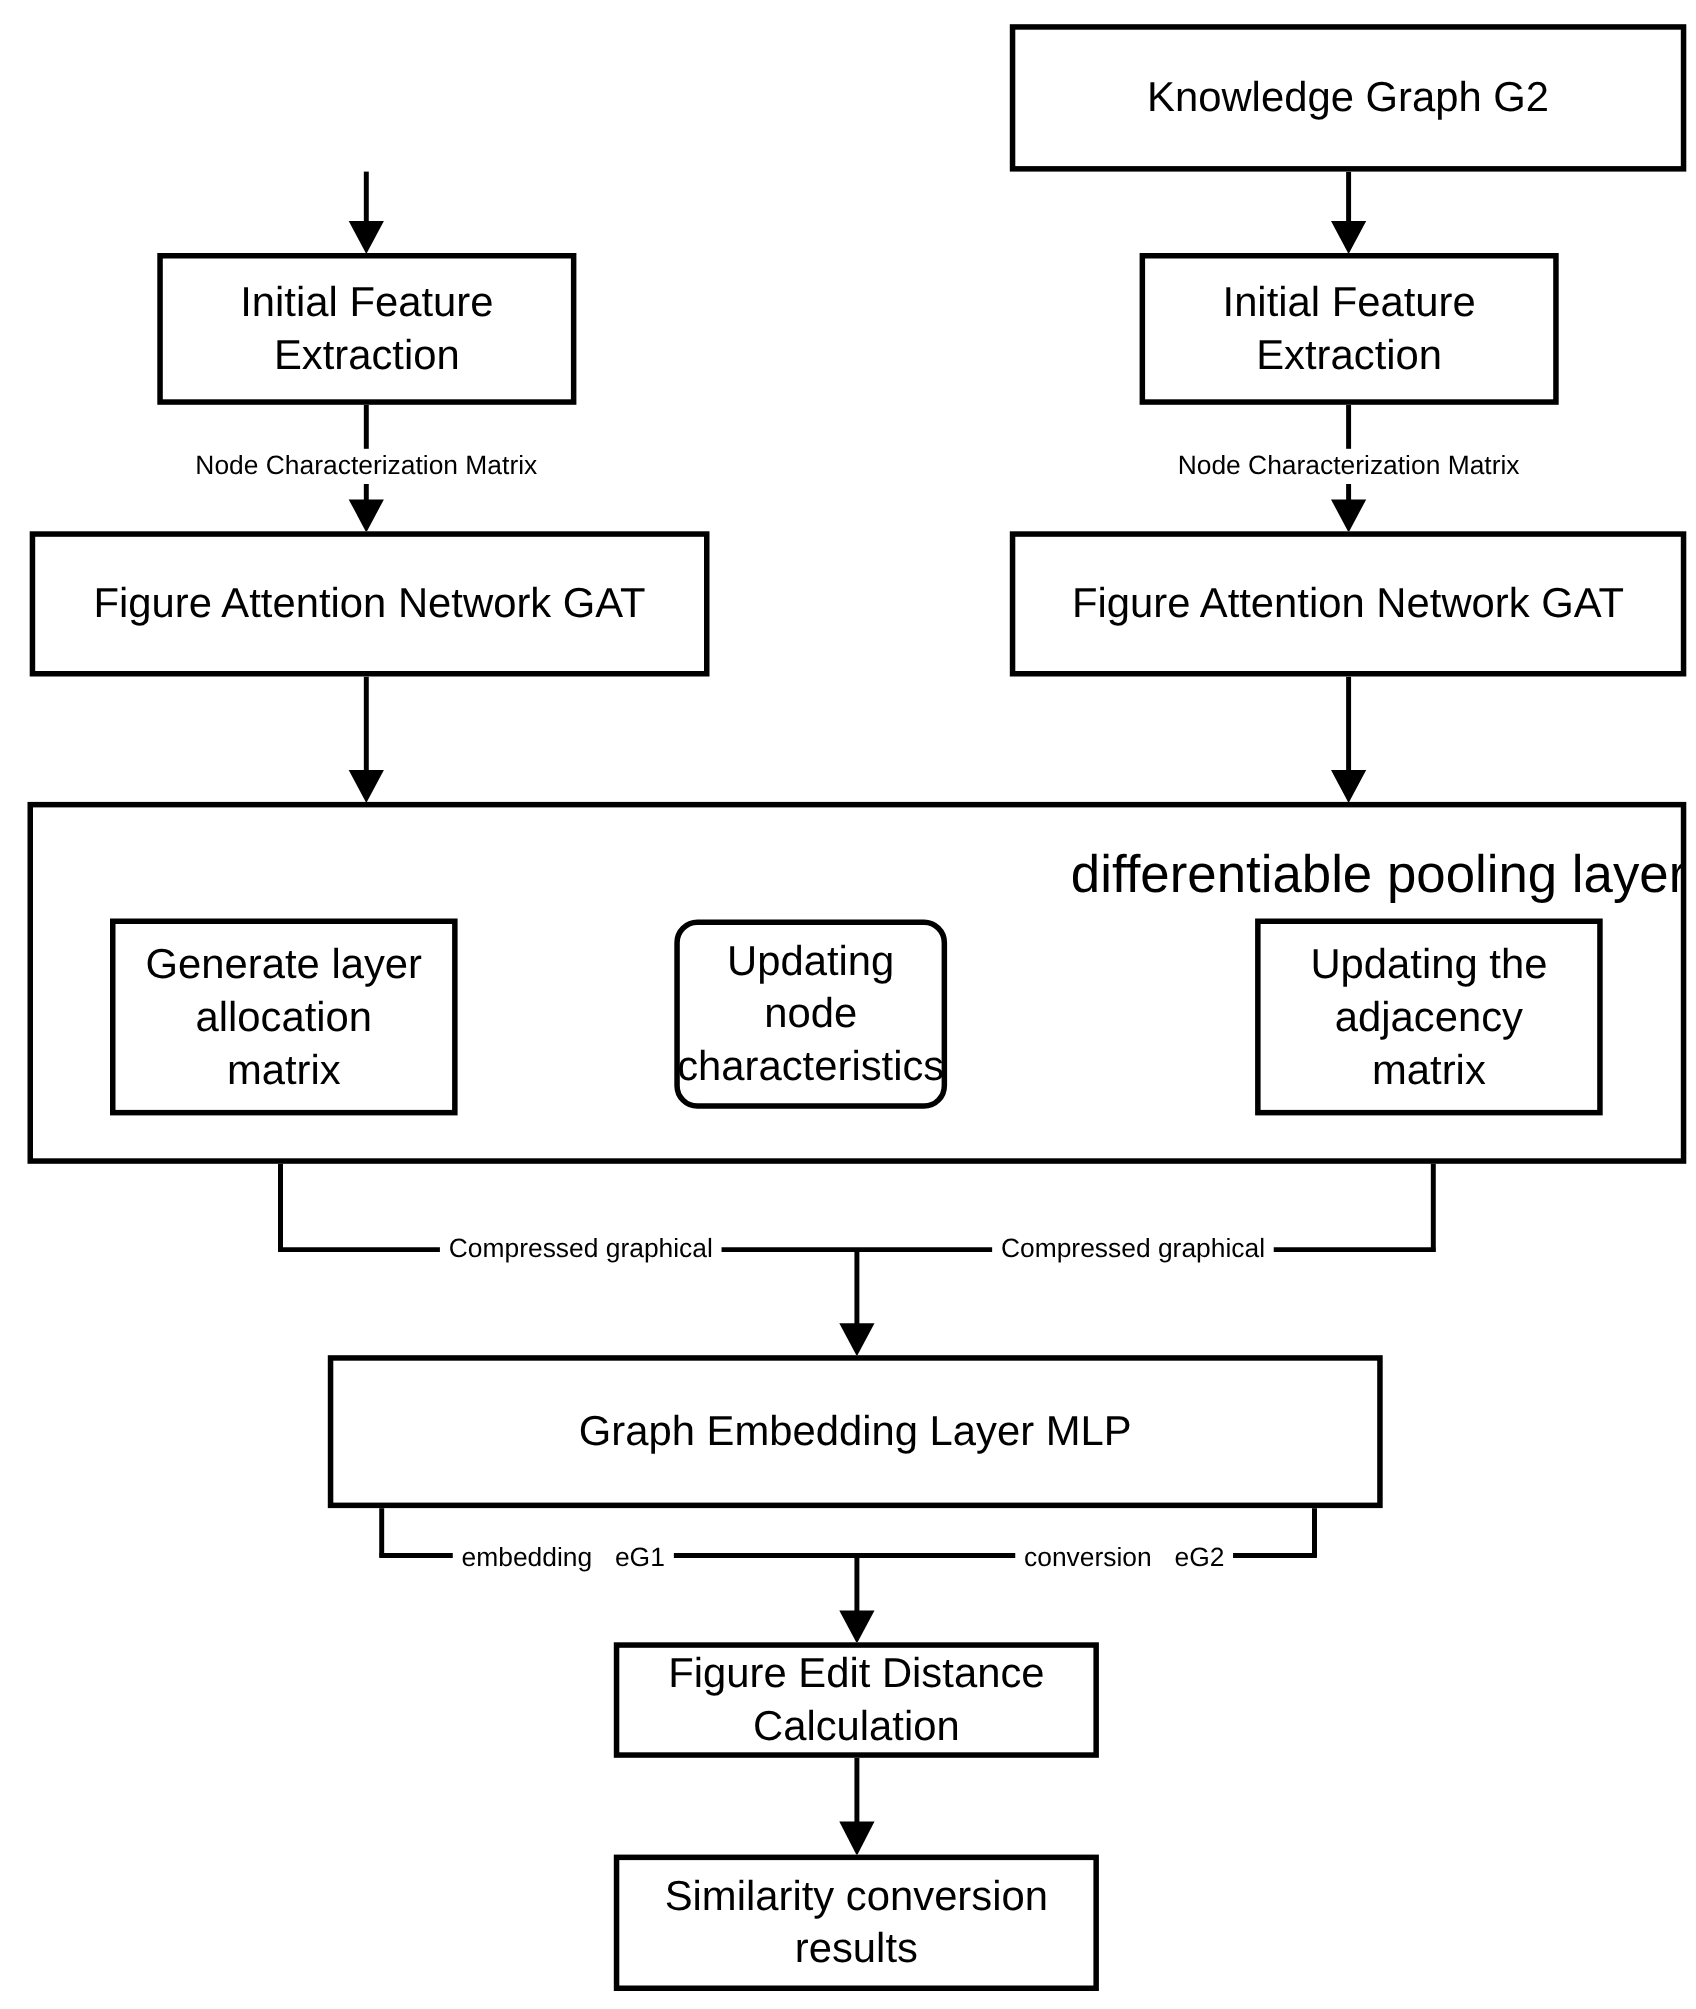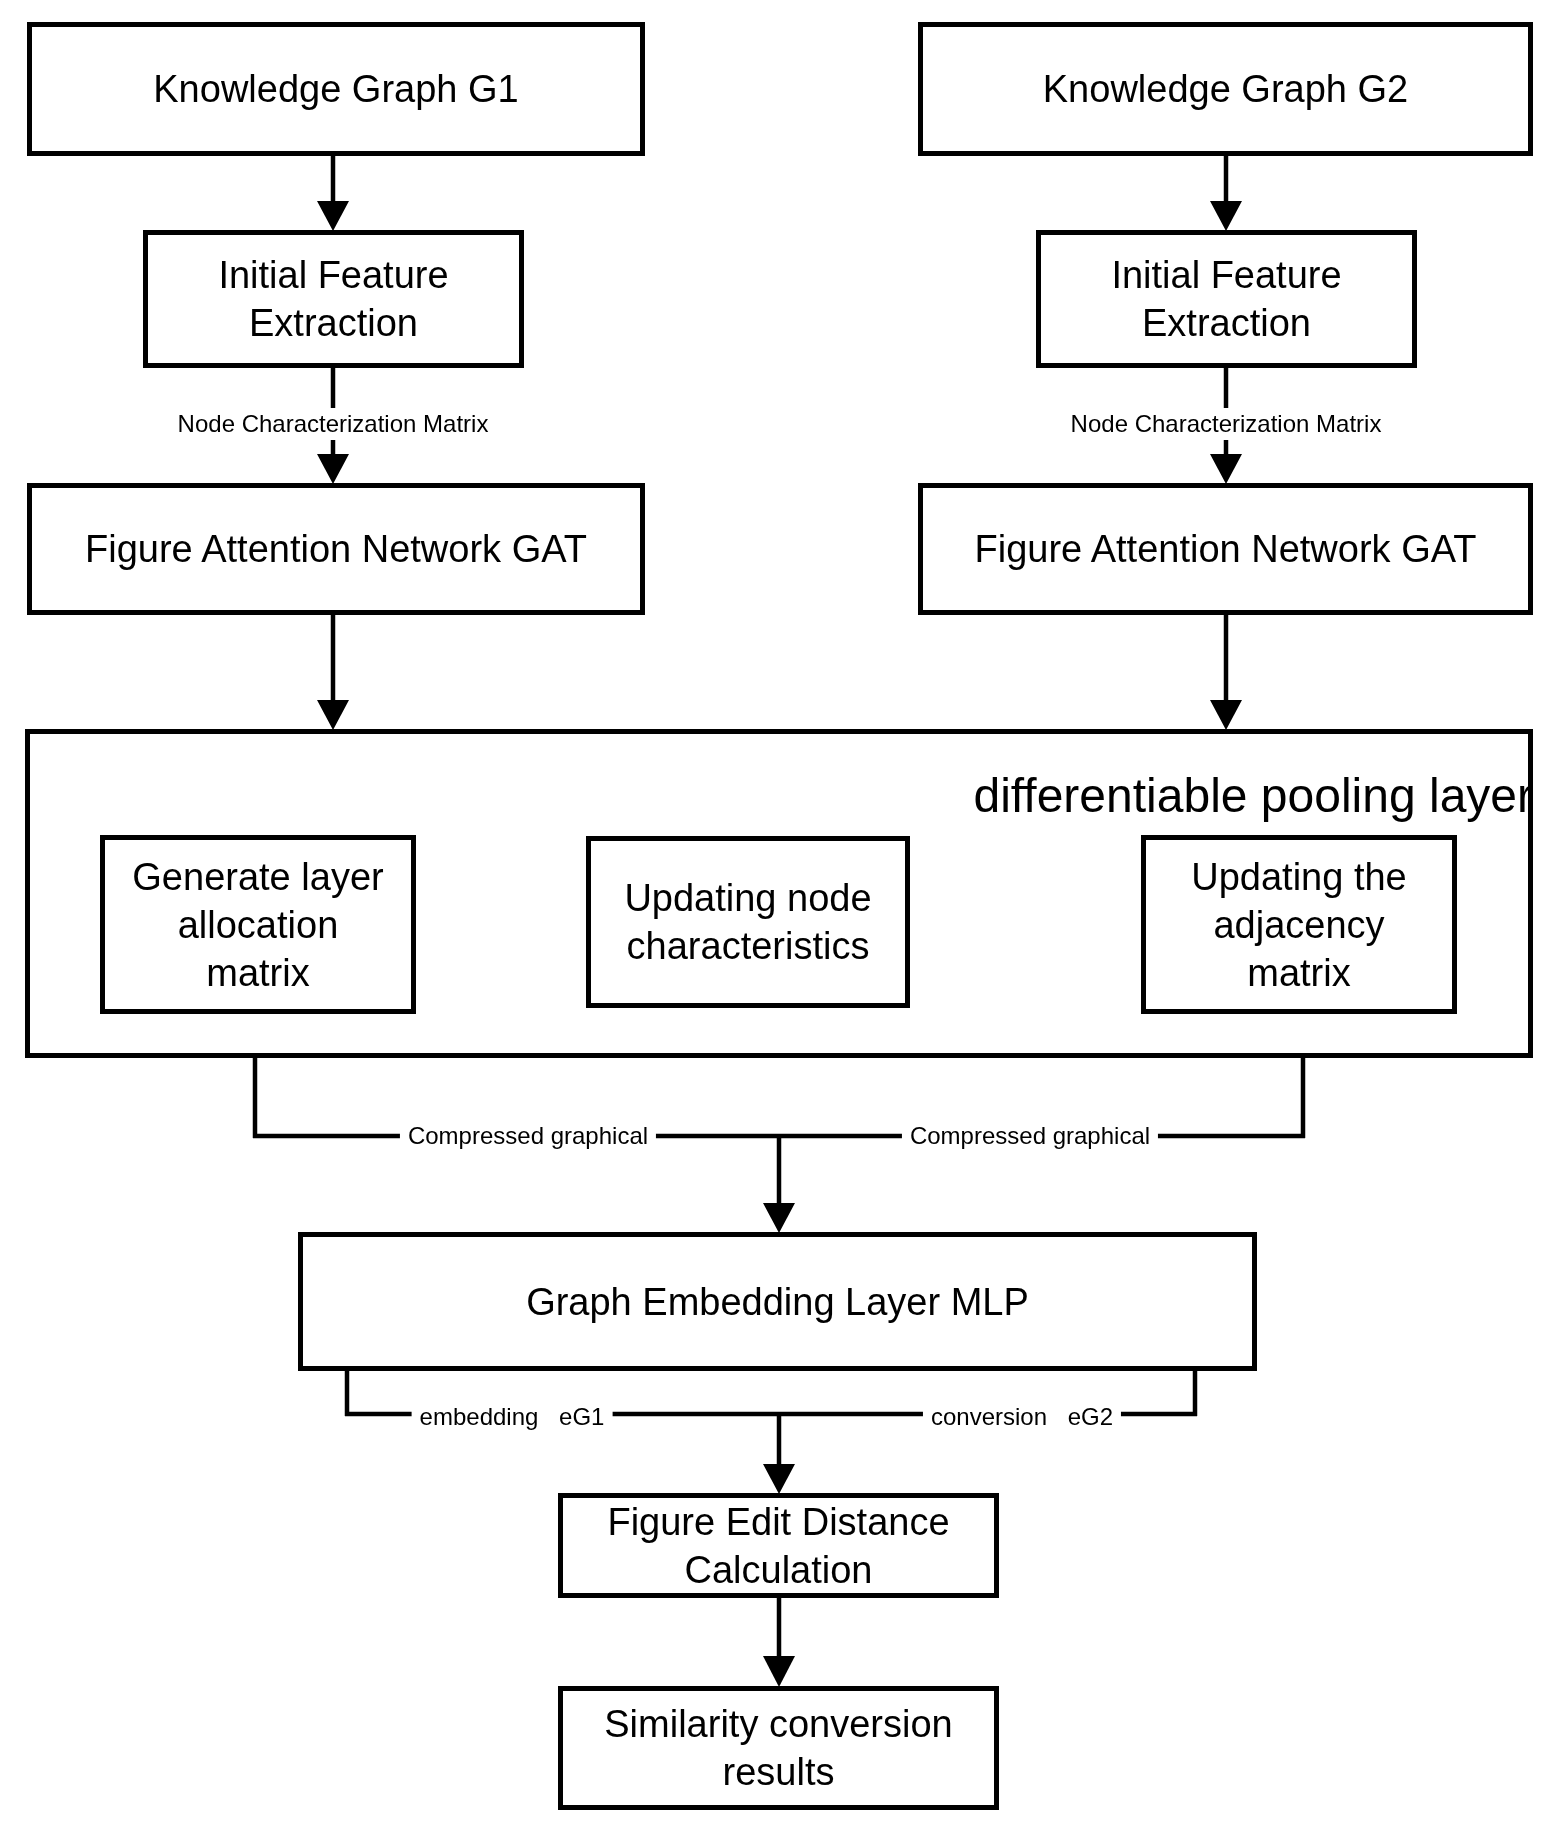--- a/index.html
+++ b/index.html
@@ -71,23 +71,20 @@
       <line x1="345" y1="1414" x2="1197" y2="1414"></line>
       <line x1="779" y1="1414" x2="779" y2="1466"></line>
       <polygon points="763,1464 795,1464 779,1494"></polygon>
     </g>
     <g>
       <line x1="779" y1="1598" x2="779" y2="1658"></line>
       <polygon points="763,1656 795,1656 779,1687"></polygon>
     </g>
   </svg>
 
-  <div class="box" style="left:27px;top:22px;width:618px;height:134px;">
-    <div class="label">Knowledge Graph G1</div>
-  </div>
   <div class="box" style="left:918px;top:22px;width:615px;height:134px;">
     <div class="label">Knowledge Graph G2</div>
   </div>
 
   <div class="box" style="left:143px;top:230px;width:381px;height:138px;">
     <div class="label">Initial Feature
 Extraction</div>
   </div>
   <div class="box" style="left:1036px;top:230px;width:381px;height:138px;">
     <div class="label">Initial Feature
@@ -105,21 +102,21 @@
   </div>
 
   <div class="box pool-box" style="left:25px;top:729px;width:1508px;height:329px;"></div>
   <div class="pool-title">differentiable pooling layer</div>
 
   <div class="box" style="left:100px;top:835px;width:316px;height:179px;">
     <div class="label">Generate layer
 allocation
 matrix</div>
   </div>
-  <div class="box" style="left:586px;top:836px;width:324px;height:172px;">
+  <div class="box" style="left:613px;top:836px;width:248px;height:172px;border-radius:21px;">
     <div class="label">Updating node
 characteristics</div>
   </div>
   <div class="box" style="left:1141px;top:835px;width:316px;height:179px;">
     <div class="label">Updating the
 adjacency
 matrix</div>
   </div>
 
   <div class="edge-label" style="left:528px;top:1136px;">Compressed graphical</div>

